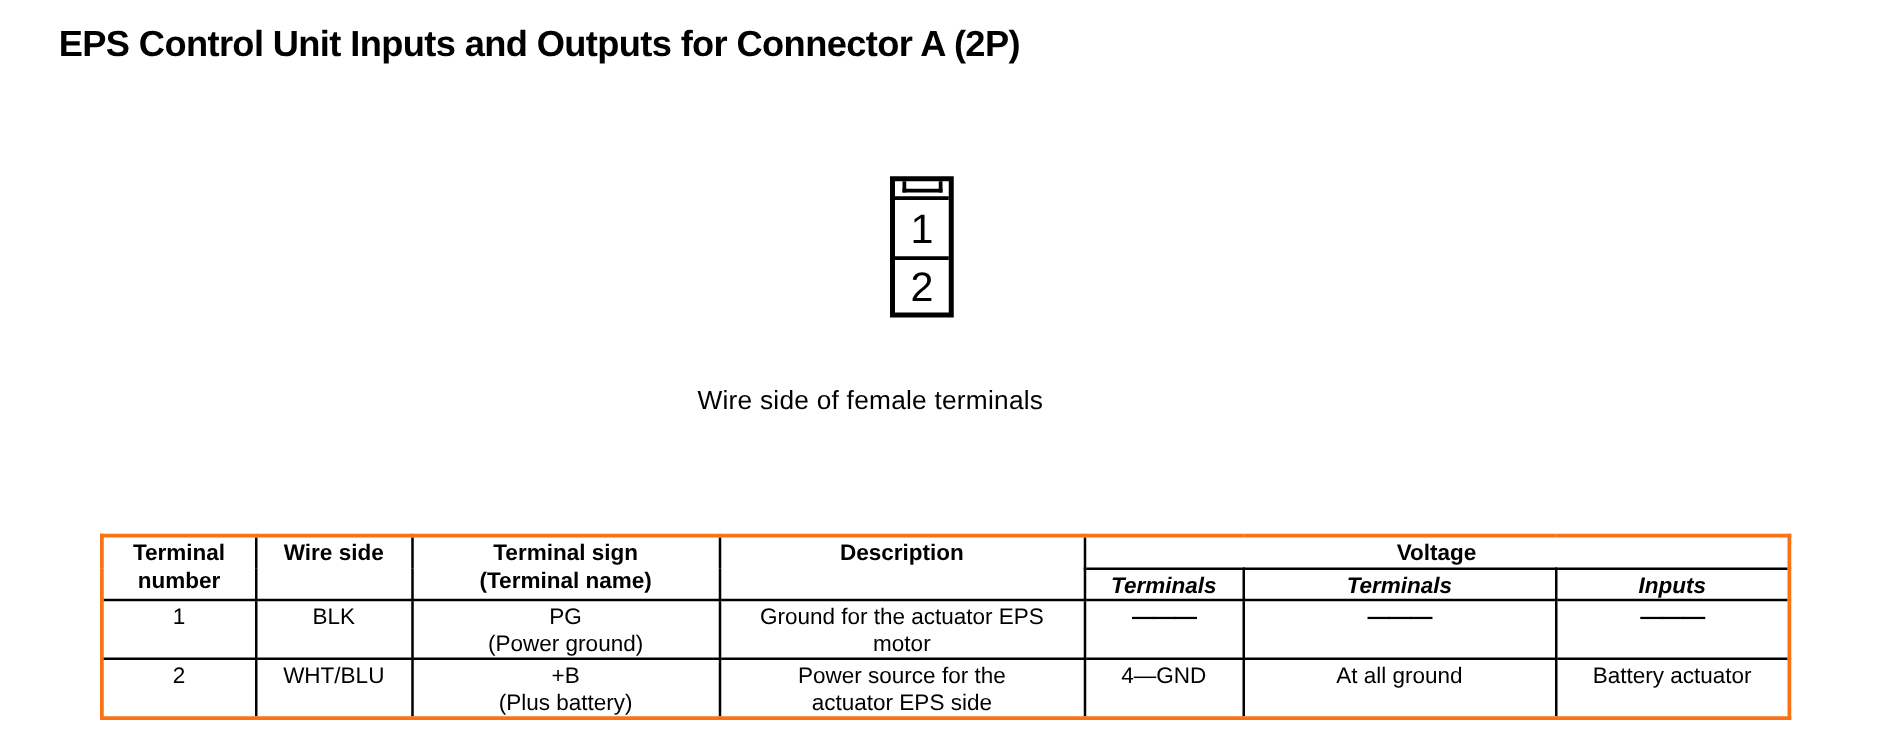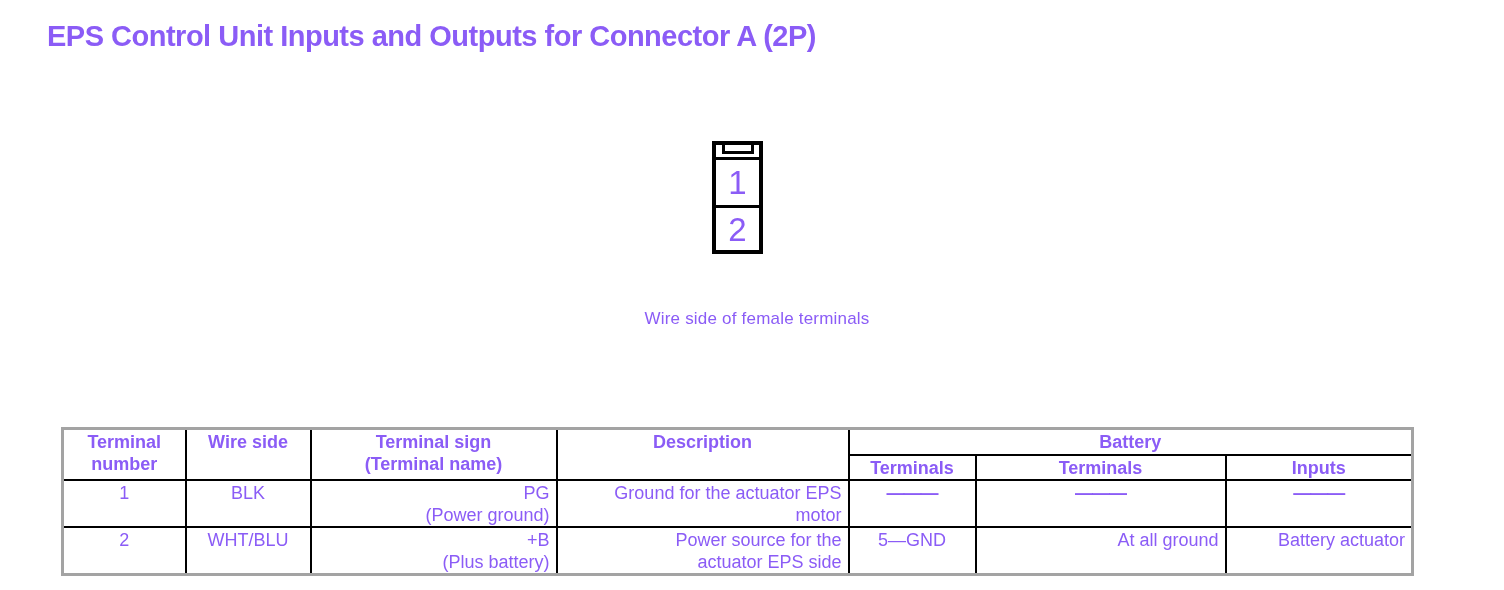--- a/index.html
+++ b/index.html
@@ -5,21 +5,21 @@
   html, body {
     margin: 0;
     padding: 0;
     background: #ffffff;
   }
   .page {
     position: relative;
     width: 1504px;
     height: 590px;
     background: #ffffff;
-    color: #8b5cf6;
+    color: #000000;
     font-family: "Liberation Sans", sans-serif;
     overflow: hidden;
   }
 
   
   .title {
     position: absolute;
     left: 47px;
     top: 20px;
     font-size: 29px;
@@ -64,25 +64,24 @@
     line-height: 1;
   }
   .connector .pin-1 {
     height: 48px;
     border-bottom: 3px solid #000;
   }
   .connector .pin-2 { flex: 1; }
 
   .diagram-caption {
     position: absolute;
-    left: 577px;
+    left: 558px;
     top: 309px;
     width: 360px;
-    text-align: center;
-    font-size: 17px;
+    font-size: 21px;
     letter-spacing: 0.2px;
   }
 
   
   .io-table {
     position: absolute;
     left: 61px;
     top: 427px;
     border-collapse: collapse;
     table-layout: fixed;
@@ -90,33 +89,33 @@
   }
   .io-table th, .io-table td {
     border: 2px solid #000;
     box-sizing: border-box;
     padding: 1px 6px 0 6px;
     vertical-align: top;
     font-size: 18px;
     line-height: 22px;
     overflow: hidden;
   }
-  .io-table { border: 3px solid #a3a3a3; }
+  .io-table { border: 3px solid #f97316; margin-left: 19px; }
   .io-table th {
     font-weight: 700;
     text-align: center;
     white-space: pre-line;
   }
   .row-signal-top th { height: 26px; }
-  .row-signal-sub th { height: 23px; }
+  .row-signal-sub th { height: 23px; font-style: italic; }
   .io-table tbody tr.body-row-0 td { height: 46px; }
   .io-table tbody tr.body-row-1 td { height: 48px; }
 
   .c-center { text-align: center; }
-  .c-left   { text-align: right; padding-left: 9px; }
+  .c-left   { text-align: center; padding-left: 9px; }
   .ws       { white-space: pre-line; }
   .dash {
     text-align: center;
     font-weight: 700;
     letter-spacing: -1px;
   }
 </style>
 </head>
 <body>
 
@@ -145,21 +144,21 @@
       <col style="width:187px">
     </colgroup>
     <thead>
       <tr class="row-signal-top">
         <th rowspan="2">Terminal
 number</th>
         <th rowspan="2">Wire side</th>
         <th rowspan="2">Terminal sign
 (Terminal name)</th>
         <th rowspan="2">Description</th>
-        <th colspan="3">Battery</th>
+        <th colspan="3">Voltage</th>
       </tr>
       <tr class="row-signal-sub">
         <th>Terminals</th>
         <th>Terminals</th>
         <th>Inputs</th>
       </tr>
     </thead>
     <tbody>
       <tr class="body-row-0">
         <td class="c-center">1</td>
@@ -172,20 +171,20 @@
         <td class="dash">———</td>
         <td class="dash">———</td>
       </tr>
       <tr class="body-row-1">
         <td class="c-center">2</td>
         <td class="c-center">WHT/BLU</td>
         <td class="c-left ws">+B
 (Plus battery)</td>
         <td class="c-left ws">Power source for the
 actuator EPS side</td>
-        <td class="c-center">5—GND</td>
+        <td class="c-center">4—GND</td>
         <td class="c-left">At all ground</td>
         <td class="c-left">Battery actuator</td>
       </tr>
     </tbody>
   </table>
 
 </div>
 
 </body></html>

